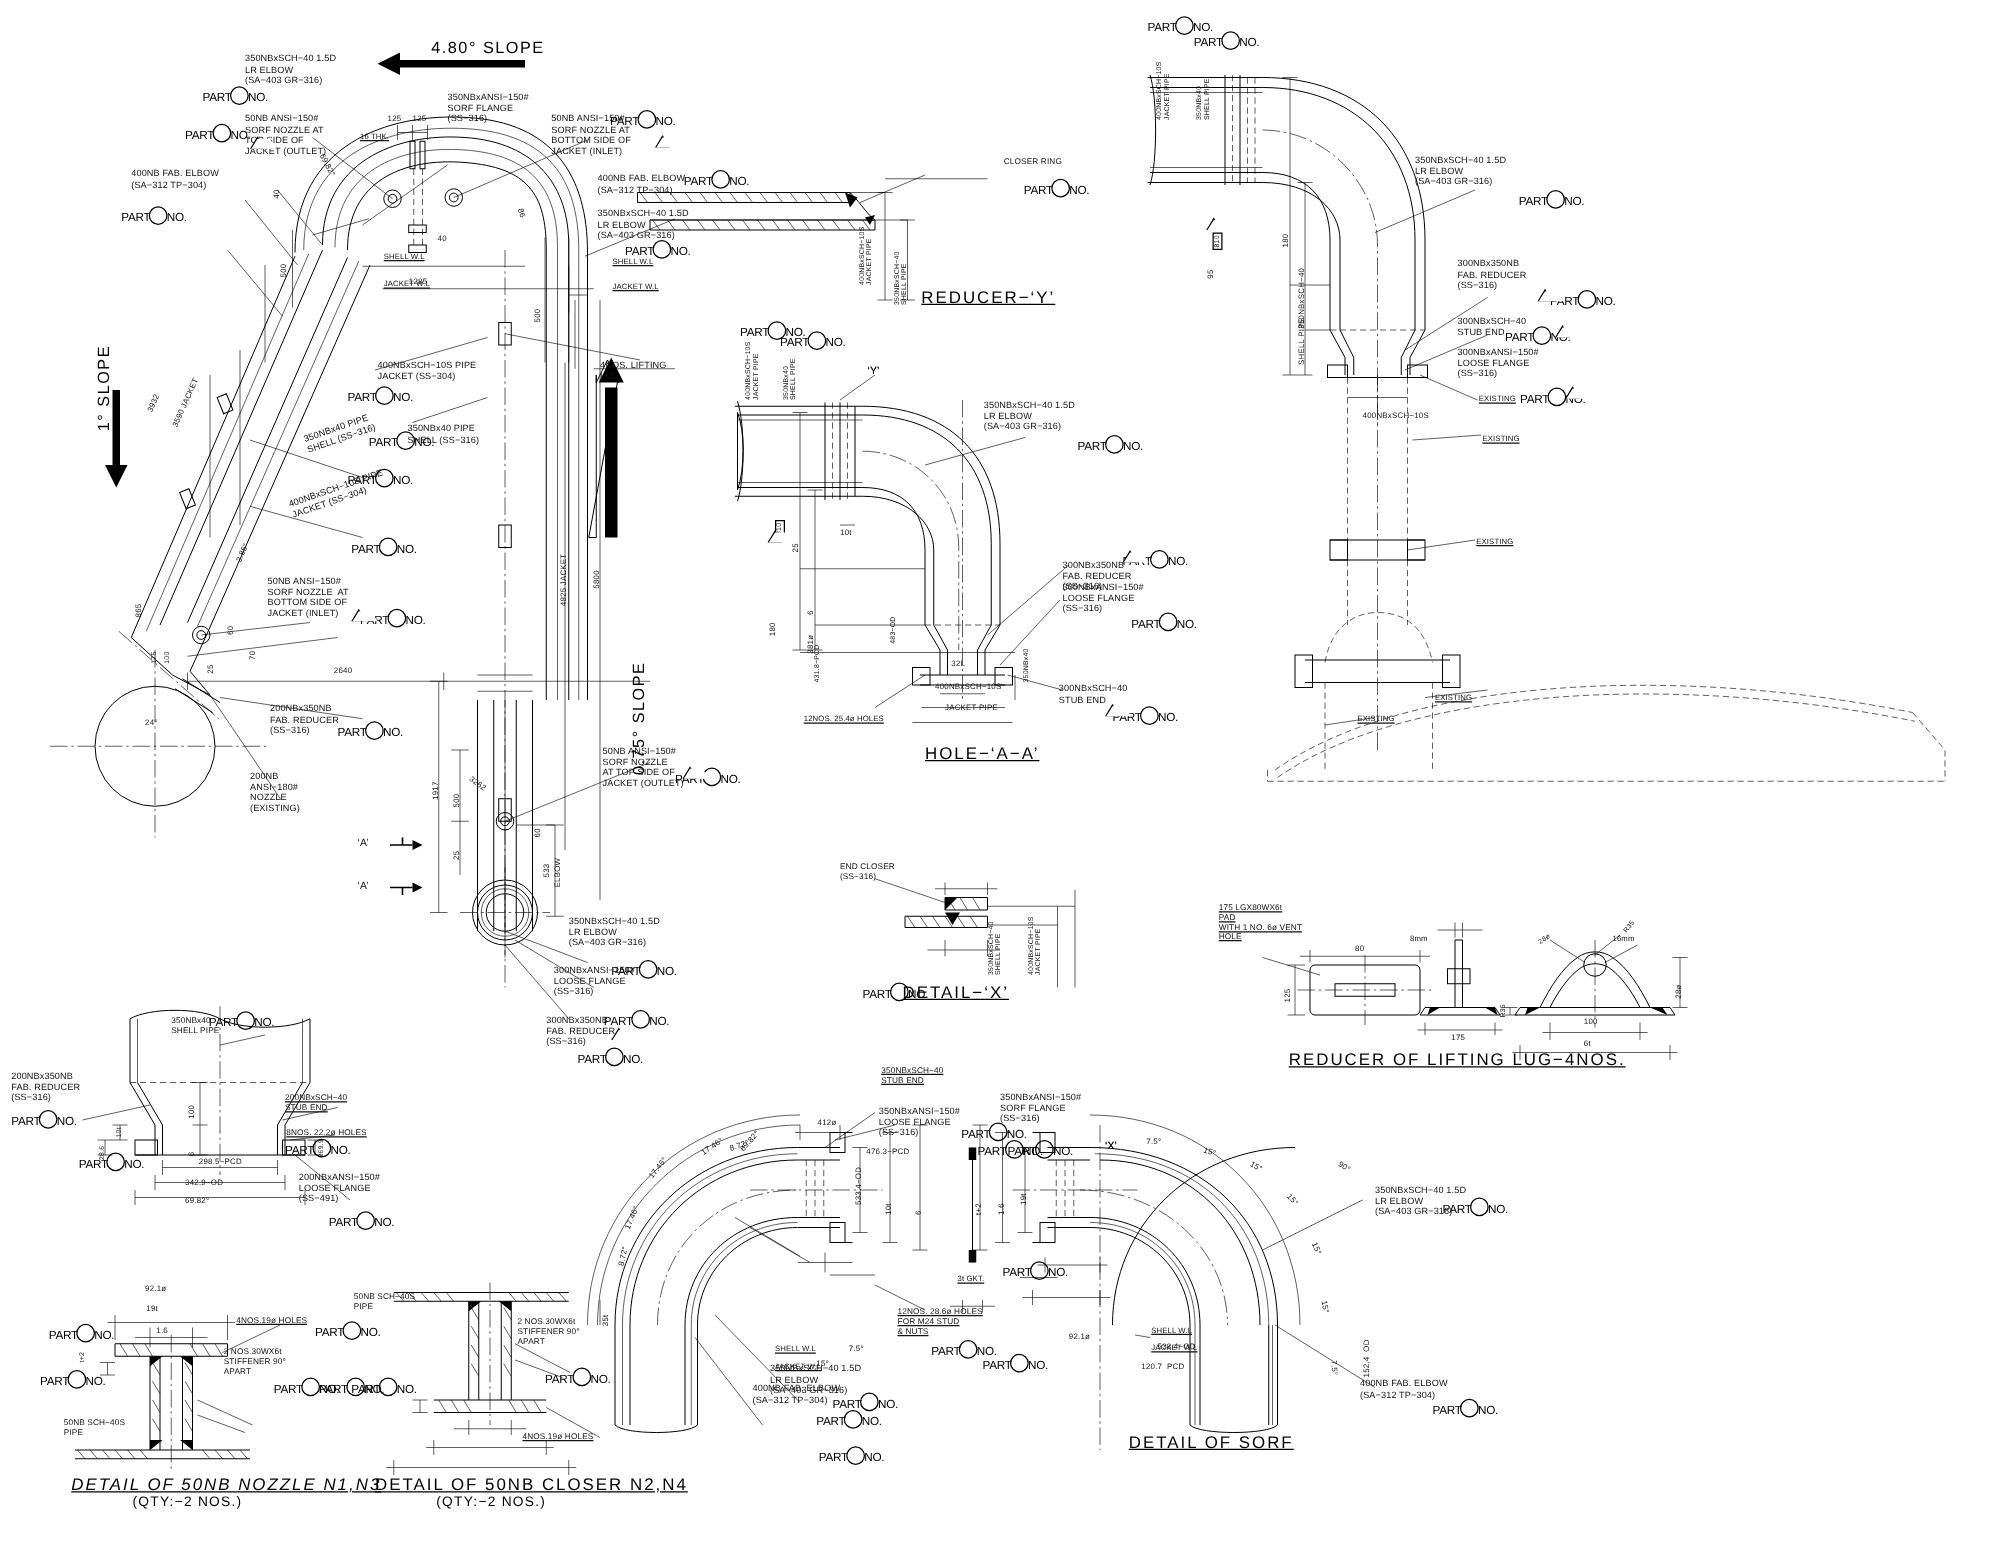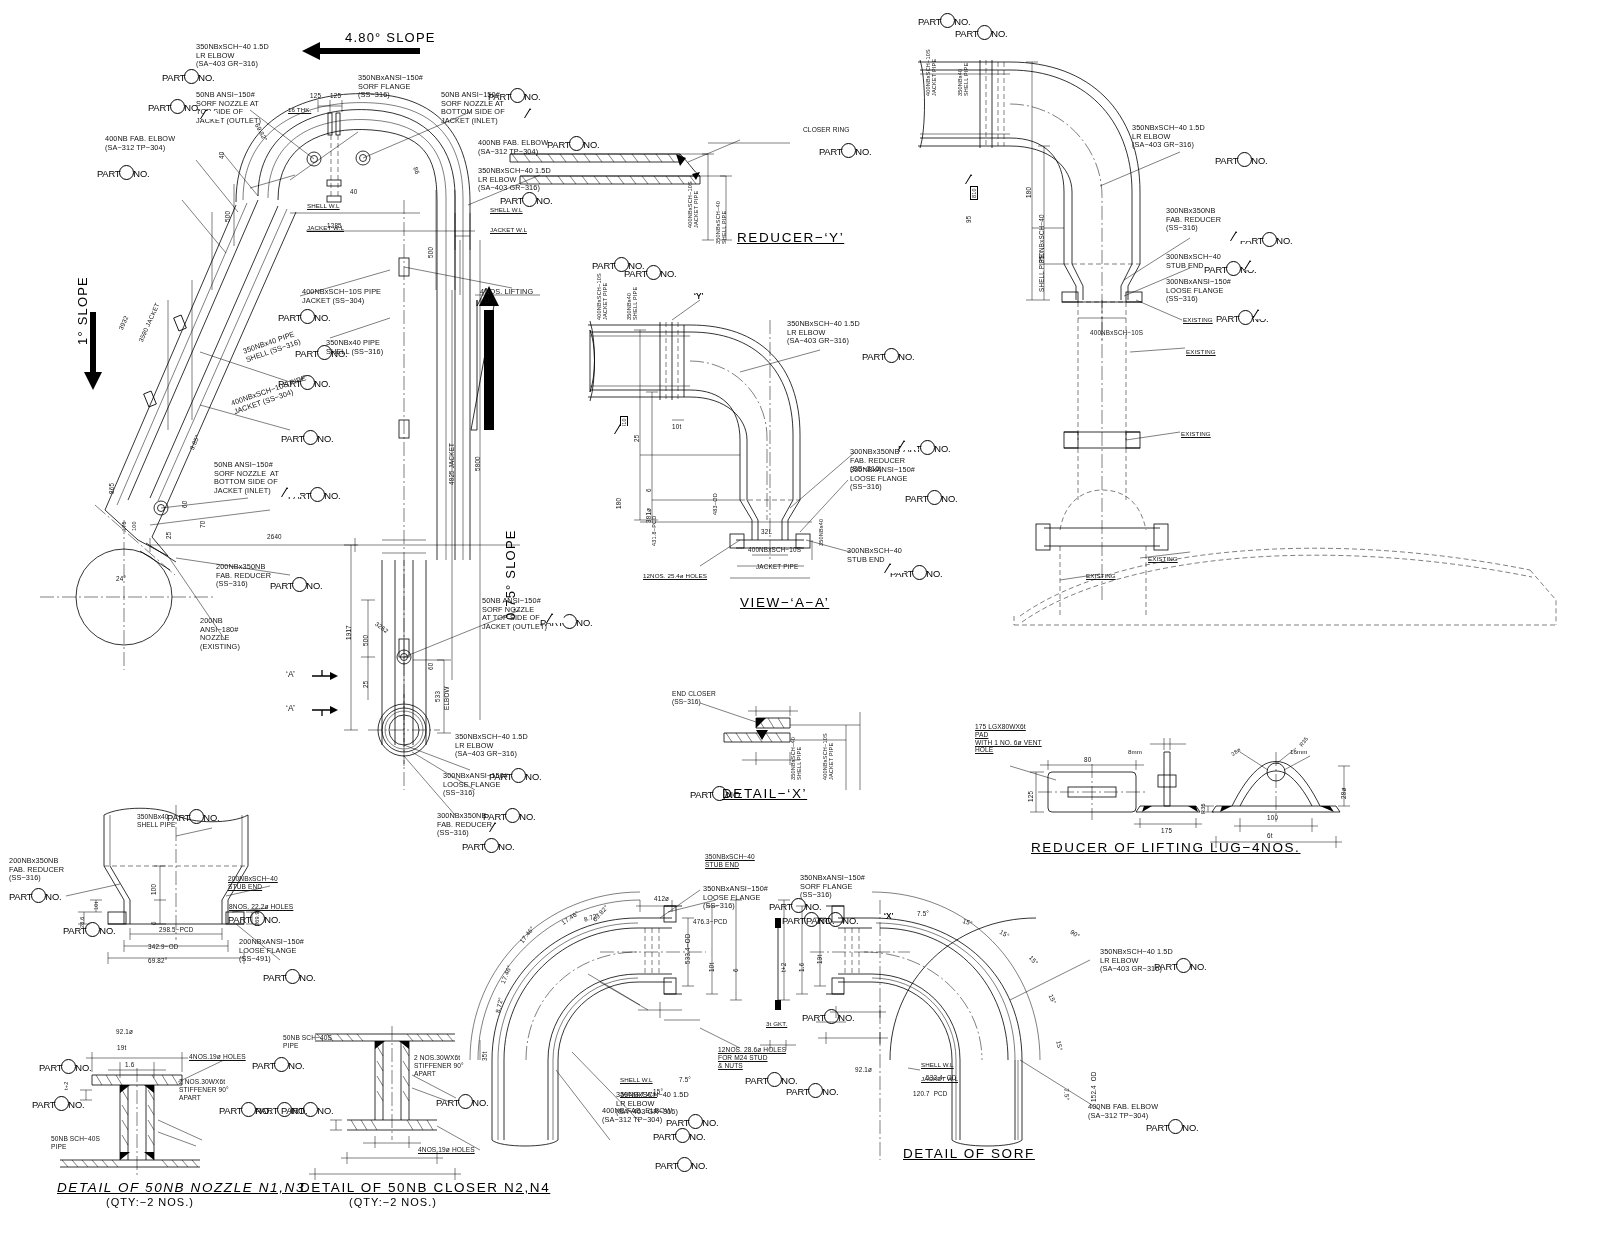--- a/index.html
+++ b/index.html
@@ -470,21 +470,21 @@
     <path class="tn" d="M336 1120 L336 1130 M330 1120 L342 1120 M330 1130 L342 1130"></path>
   </g>
 
 </svg>
 
 <div class="bigt" style="left:345px;top:30px;">4.80°  SLOPE</div>
 <div class="bigt rot90" style="left:75px;top:345px;">1°  SLOPE</div>
 <div class="bigt rot90" style="left:503px;top:620px;">0.75°  SLOPE</div>
 
 <div class="title" style="left:737px;top:230px;">REDUCER−‘Y’</div>
-<div class="title" style="left:740px;top:595px;">VIEW−‘A−A’</div>
+<div class="title" style="left:740px;top:595px;">HOLE−‘A−A’</div>
 <div class="title" style="left:722px;top:786px;">DETAIL−‘X’</div>
 <div class="title" style="left:1031px;top:840px;">REDUCER OF LIFTING LUG−4NOS.</div>
 <div class="title" style="left:903px;top:1146px;">DETAIL OF SORF</div>
 <div class="title" style="left:57px;top:1180px;font-style:italic;">DETAIL OF 50NB NOZZLE N1,N3</div>
 <div class="title sub" style="left:106px;top:1196px;">(QTY:−2 NOS.)</div>
 <div class="title" style="left:300px;top:1180px;">DETAIL OF 50NB CLOSER N2,N4</div>
 <div class="title sub" style="left:349px;top:1196px;">(QTY:−2 NOS.)</div>
 
 <div class="lbl s8" style="left:286px;top:670px;">‘A’</div>
 <div class="lbl s8" style="left:286px;top:704px;">‘A’</div>

